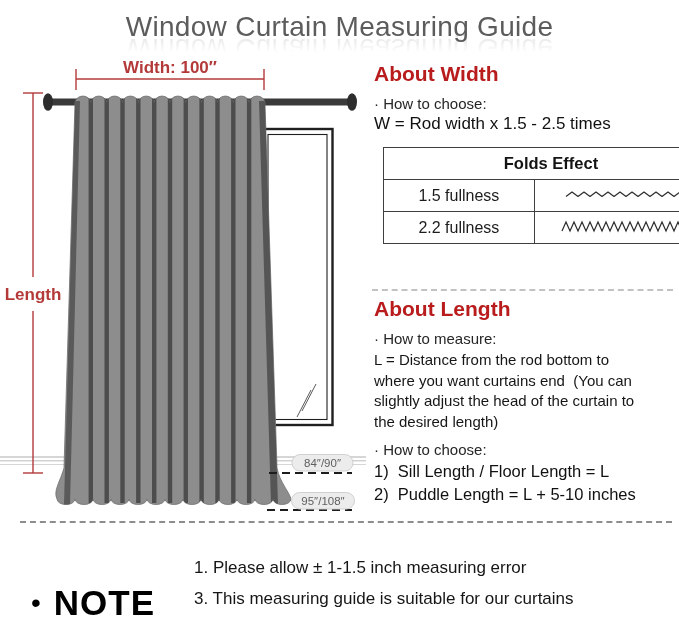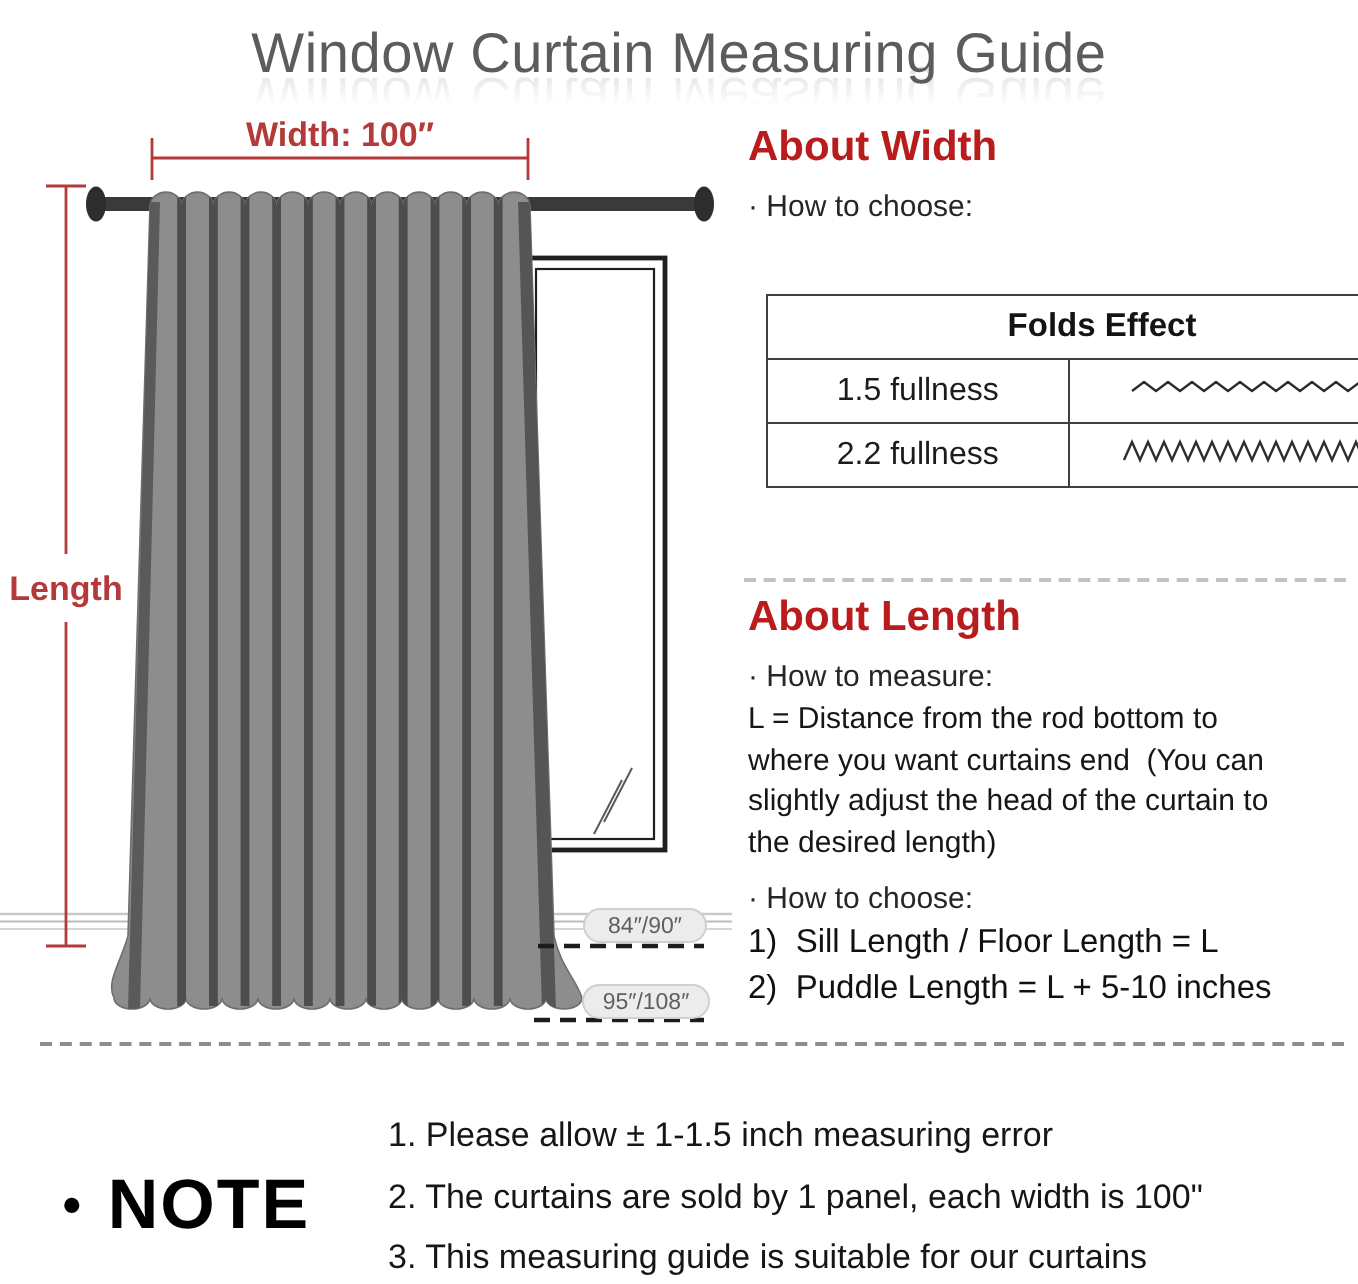--- a/index.html
+++ b/index.html
@@ -122,20 +122,21 @@
       <rect x="292" y="399.5" width="61" height="16.5" rx="8.2" fill="#ececec" stroke="#d0d0d0"></rect>
       <text x="322.5" y="411.5" text-anchor="middle" font-size="11.5" fill="#5f5f5f">84″/90″</text>
       <line x1="267" y1="455" x2="352" y2="455" stroke="#1c1c1c" stroke-width="2.2" stroke-dasharray="8 5"></line>
       <rect x="291.5" y="437.5" width="63" height="16.5" rx="8.2" fill="#ececec" stroke="#d0d0d0"></rect>
       <text x="323" y="449.5" text-anchor="middle" font-size="11.5" fill="#5f5f5f">95″/108″</text>
     </g>
   </svg>
 
   <div id="about-width-h" class="abs section-heading">About Width</div>
   <div id="aw-choose" class="abs">· How to choose:</div>
+  <div id="aw-formula" class="abs">W = Rod width x 1.5 - 2.5 times</div>
 
   <table id="folds-table" class="abs">
     <tbody>
         <tr>
           <th colspan="2">Folds Effect</th>
         </tr>
     <tr>
       <td class="label">1.5 fullness</td>
       <td class="effect">
         <svg width="136" height="13">
@@ -167,17 +168,16 @@
   <div id="al-opt2" class="abs">2)  Puddle Length = L + 5-10 inches</div>
 
   <div id="sep2" class="abs"></div>
 
   <div id="note-wrap" class="abs">
     <span class="note-bullet">•</span>
     <span class="note-heading">NOTE</span>
   </div>
   <div id="note-items" class="abs">
     <div>1. Please allow ± 1-1.5 inch measuring error</div>
-    <div>2. The curtains are sold by 1 panel, each width is 100"</div>
     <div>3. This measuring guide is suitable for our curtains</div>
   </div>
 
 </div>
 
 </body></html>

